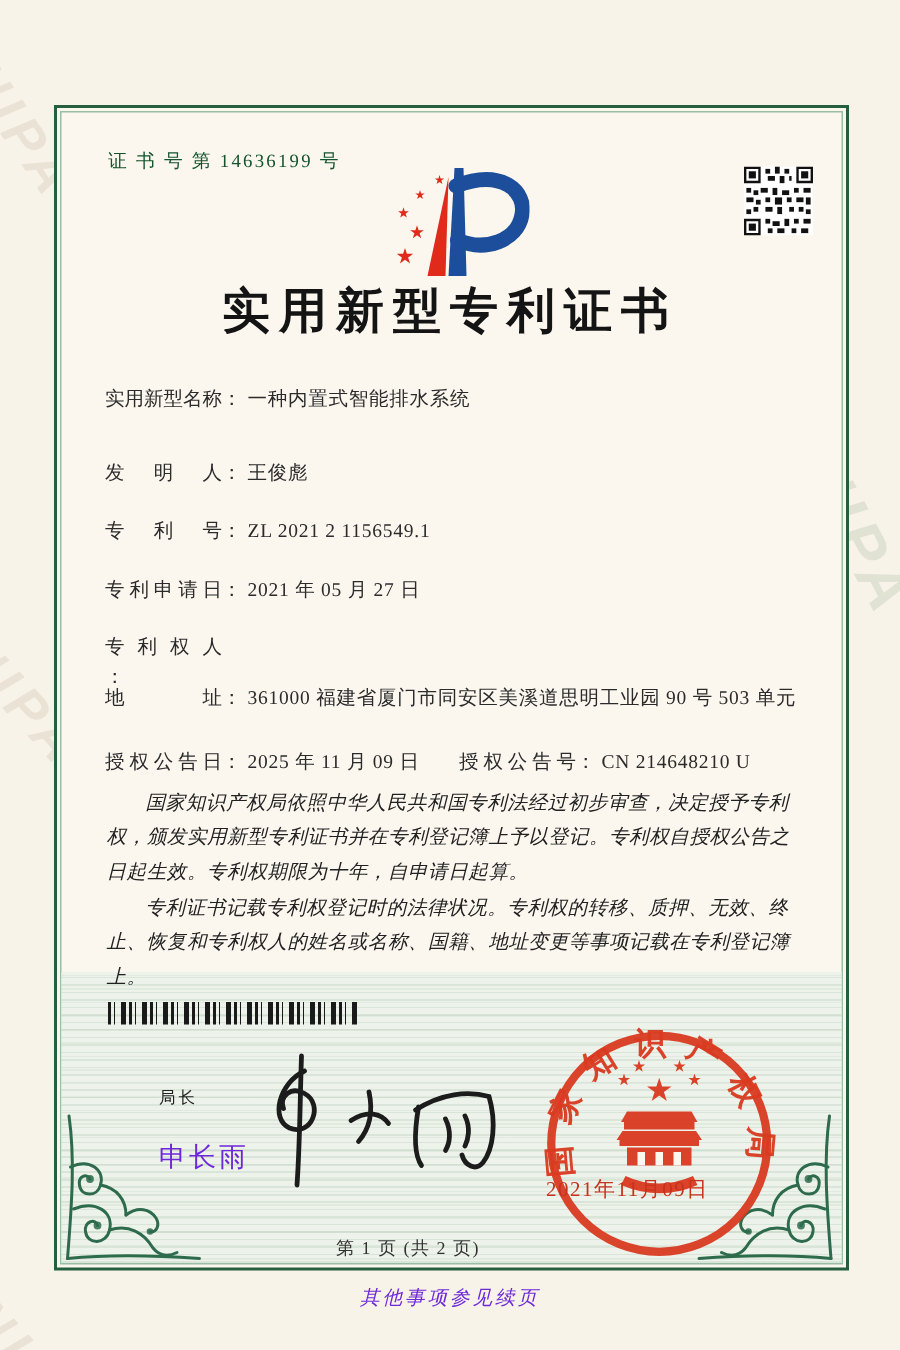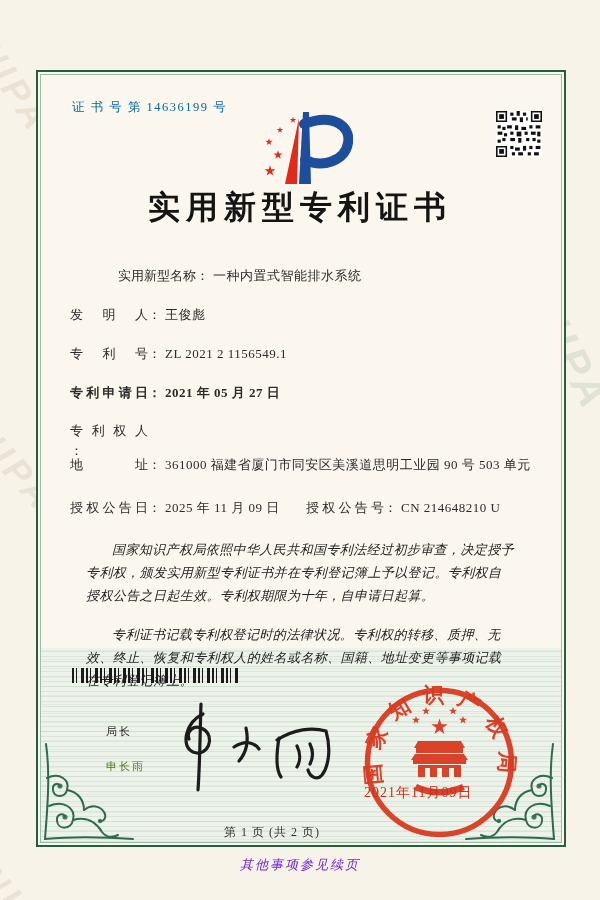--- a/index.html
+++ b/index.html
@@ -32,58 +32,58 @@
   .lower-band{
     position:absolute; left:3px; right:3px; bottom:3px; height:194px;
     background-color:#edf2ea;
     background-image:
       repeating-linear-gradient(0deg, rgba(150,180,155,0.22) 0 1px, rgba(0,0,0,0) 1px 5px),
       repeating-linear-gradient(0deg, rgba(0,0,0,0) 0 2px, rgba(190,210,190,0.25) 2px 3px, rgba(0,0,0,0) 3px 9px);
   }
   
   .cert-no{
     position:absolute; z-index:3; left:72px; top:99px;
-    font-size:12.5px; letter-spacing:1.5px; color:#0369a1;
+    font-size:12.5px; letter-spacing:1.5px; color:#14532d;
   }
   .logo{ position:absolute; z-index:3; left:247px; top:108px; width:106px; height:80px; }
   .qr{ position:absolute; z-index:3; left:496px; top:111px; width:46px; height:46px; }
   .title{
     position:absolute; z-index:3; left:0; top:186px; width:600px;
     text-align:center; font-size:32px; font-weight:bold; letter-spacing:6px; color:#141414;
   }
   
   .row{ position:absolute; z-index:3; left:70px; width:462px; display:flex; font-size:13px; line-height:1.5; }
   .row .lbl{ display:inline-block; width:78px; text-align:justify; text-align-last:justify; flex:none; }
   .row .colon{ flex:none; }
   .row .val{ flex:1; margin-left:4px; letter-spacing:0.5px; }
-  .row.r1{ top:266px;margin-left:48px; } .row.r2{ top:305px; } .row.r3{ top:344px; }
-  .row.r4{ top:383px;font-weight:bold; } .row.r5{ top:421px;flex-direction:column; } .row.r6{ top:455px; }
+  .row.r1{ top:256px; } .row.r2{ top:305px; } .row.r3{ top:344px; }
+  .row.r4{ top:383px; } .row.r5{ top:421px;flex-direction:column; } .row.r6{ top:455px; }
   .row.r7{ top:498px; }
   .pair{ display:flex; }
   .pair.first{ width:236px; flex:none;justify-content:space-between; }
   
   .body-text{
     position:absolute; z-index:3; left:70px; top:522px; width:460px;
     font-size:13px; line-height:23px; font-style:italic; color:#222;
     letter-spacing:0.4px;
   }
-  .body-text p{ margin:16px; text-indent:2em; }
+  .body-text p{ margin:1px; text-indent:2em; }
   
   .barcode{
     position:absolute; z-index:4; left:72px; top:668px; width:166px; height:15px;
     background:
       repeating-linear-gradient(90deg,#1a1a1a 0 2px,rgba(0,0,0,0) 2px 4px,#1a1a1a 4px 5px,rgba(0,0,0,0) 5px 9px,#1a1a1a 9px 12px,rgba(0,0,0,0) 12px 14px);
   }
   .director-title{
     position:absolute; z-index:4; left:106px; top:724px;
     font-family:"Liberation Sans","DejaVu Sans",sans-serif; font-size:11px; color:#222; letter-spacing:2px;
   }
   .director-name{
     position:absolute; z-index:4; left:106px; top:759px;
-    font-family:Liberation Sans, sans-serif; font-size:11px; color:#4d7c0f; letter-spacing:2px;
+    font-family:Liberation Sans, sans-serif; font-size:18px; color:#6d28d9; letter-spacing:2px;
   }
   .signature{ position:absolute; z-index:4; left:173px; top:700px; width:172px; height:96px; }
   .seal{ position:absolute; z-index:5; left:357px; top:680px; width:165px; height:165px; }
   .seal-date{
     position:absolute; z-index:6; left:364px; top:784px; width:160px;
     color:#c8311b; font-size:14px; letter-spacing:1px; white-space:nowrap;
   }
   .flourish{ position:absolute; z-index:3; width:95px; height:100px; }
   .flourish.left{ left:40px; top:742px; }
   .flourish.right{ left:464px; top:742px; transform:scaleX(-1); }

